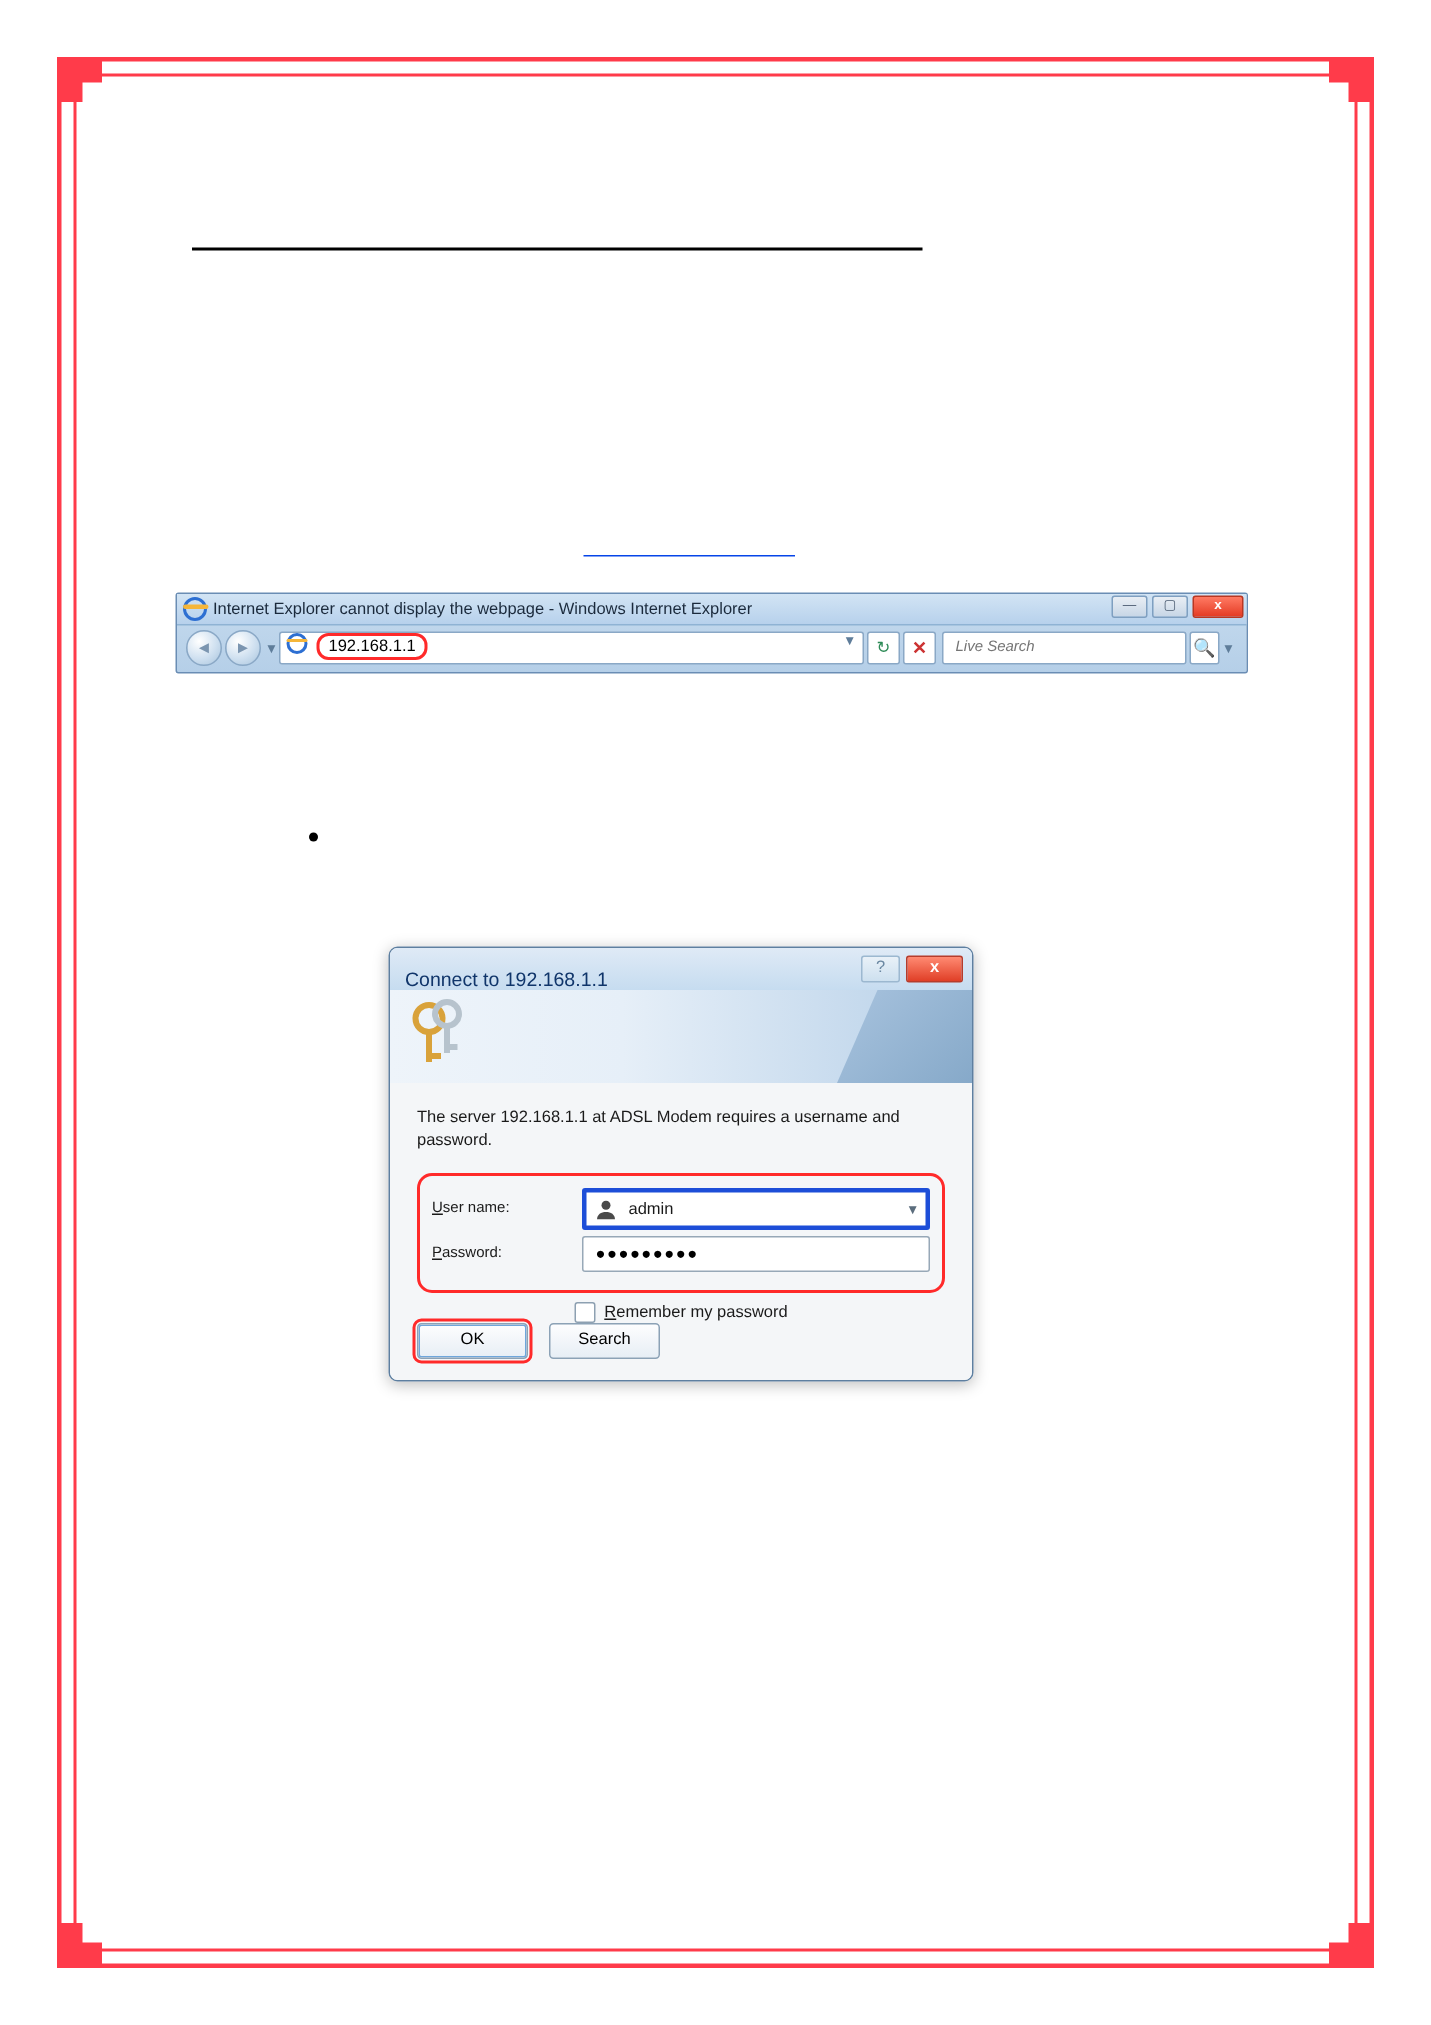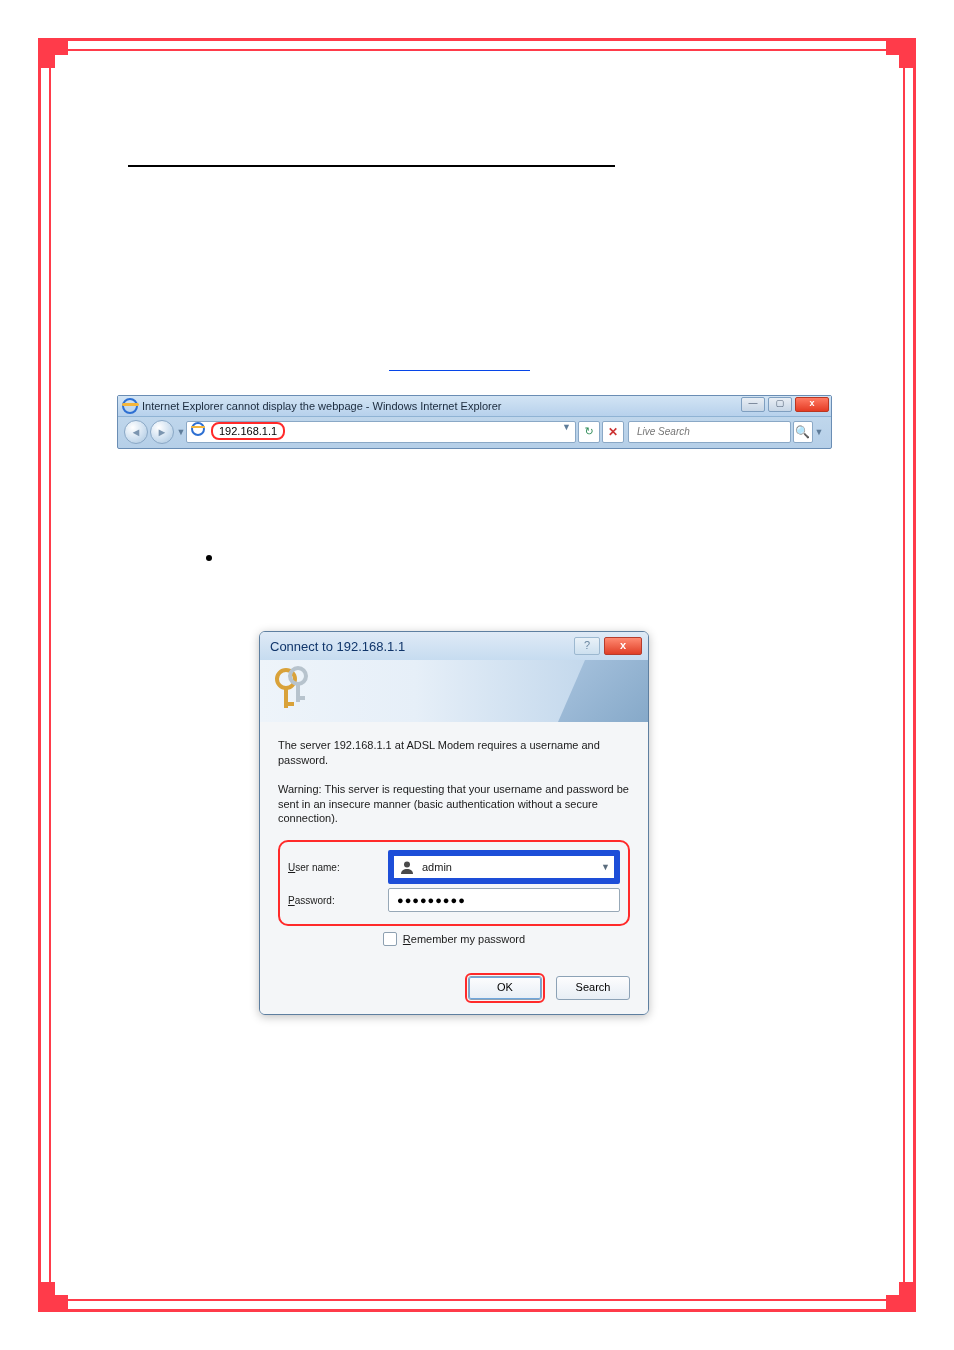--- a/index.html
+++ b/index.html
@@ -59,21 +59,21 @@
   .mag{width:18px;height:20px;border:1px solid #8aa8c6;background:#fff;margin-left:2px;border-radius:2px;
        display:flex;align-items:center;justify-content:center;color:#3a6fa8;font-size:12px}
   .mag-dd{width:12px;text-align:center;color:#5f7d9a;font-size:9px}
 
   .bullet{position:absolute;left:206px;top:555px;width:6px;height:6px;background:#000;border-radius:50%}
 
   
   .dlg{position:absolute;left:259px;top:631px;width:388px;border:1px solid #5e7fa0;border-radius:6px;
        box-shadow:0 0 0 1px rgba(255,255,255,.5) inset, 0 2px 10px rgba(0,0,0,.25);
        background:linear-gradient(#e8f1f9,#d4e4f2);overflow:hidden}
-  .dlg-title{height:28px;display:flex;align-items:center;padding:0 10px;
+  .dlg-title{height:28px;display:flex;align-items:flex-end;padding:0 10px;
              background:linear-gradient(#dfeaf6,#c6dcf0);color:#10356a;font-size:13px}
   .dlg-wbtns{position:absolute;right:6px;top:5px;display:flex;gap:4px}
   .dlg-help{width:24px;height:16px;border-radius:2px;border:1px solid #9cb8d0;
             background:linear-gradient(#e9f1f8,#cde0ef);color:#6b88a2;font-size:11px;text-align:center;line-height:14px}
   .dlg-close{width:36px;height:16px;border-radius:2px;border:1px solid #b63c2c;
              background:linear-gradient(#ff8a72,#e03f27);color:#fff;font-weight:bold;font-size:11px;text-align:center;line-height:14px}
 
   .dlg-banner{height:62px;background:linear-gradient(90deg,#eef4fa 0%, #e6eff8 40%, #b7d0e8 100%);
               position:relative;overflow:hidden}
   .keys{position:absolute;left:12px;top:6px;width:44px;height:50px}
@@ -82,32 +82,32 @@
               clip-path:polygon(30% 0,100% 0,100% 100%,0 100%)}
 
   .dlg-body{background:#f4f6f8;padding:16px 18px 14px}
   .dlg-text{font-size:11px;color:#1a1a1a;line-height:1.35}
   .dlg-text p{margin:0 0 14px}
 
   .cred{border:2px solid #ff2a2a;border-radius:10px;padding:4px 8px 8px;margin-top:2px}
   .row{display:flex;align-items:center;margin:4px 0}
   .lbl{width:100px;font-size:10px;color:#1a1a1a}
   .lbl u{text-decoration:underline}
-  .combo{flex:1;height:22px;background:#fff;border:6px solid #1d4ed8;border-radius:2px;
+  .combo{flex:1;height:22px;background:#fff;border:3px solid #1d4ed8;border-radius:2px;
          display:flex;align-items:center;padding:0 6px;position:relative}
   .user-icon{width:14px;height:14px;margin-right:8px}
   .combo-val{font-size:11px;color:#1a1a1a}
   .combo-dd{position:absolute;right:4px;color:#5b6d7d;font-size:9px}
   .txt{flex:1;height:22px;background:#fff;border:1px solid #97a8b7;border-radius:2px;
        padding:0 8px;font-size:11px;letter-spacing:1px;color:#000;line-height:22px}
 
   .remember{display:flex;align-items:center;justify-content:center;margin-top:6px;font-size:11px;color:#1a1a1a}
   .cb{width:12px;height:12px;border:1px solid #8da0b1;background:#fff;margin-right:6px;border-radius:2px}
 
-  .dlg-btns{display:flex;justify-content:flex-end;gap:14px;margin-top:30px}
+  .dlg-btns{display:flex;gap:14px;}
   .btn{min-width:72px;height:22px;border:1px solid #8ca2b6;border-radius:3px;
        background:linear-gradient(#fdfdfe,#e7eef5);font-size:11px;color:#000;text-align:center;line-height:20px}
   .btn-ok{outline:2px solid #ff2a2a;outline-offset:1px;box-shadow:0 0 0 1px #6fa6db inset}
 </style>
 </head>
 <body>
 
 <div class="page">
   <div class="frame-outer"></div>
   <div class="frame-mid"></div>
@@ -182,21 +182,20 @@
         <rect x="12" y="36" width="10" height="4" fill="#d9a23a"></rect>
         <circle cx="26" cy="10" r="8" fill="none" stroke="#b7c3cd" stroke-width="4"></circle>
         <rect x="24" y="16" width="4" height="20" fill="#b7c3cd"></rect>
         <rect x="24" y="30" width="9" height="4" fill="#b7c3cd"></rect>
       </svg>
       <div class="banner-art"></div>
     </div>
     <div class="dlg-body">
       <div class="dlg-text">
         <p>The server 192.168.1.1 at ADSL Modem requires a username and password.</p>
-        <p>Warning: This server is requesting that your username and password be sent in an insecure manner (basic authentication without a secure connection).</p>
       </div>
 
       <div class="cred">
         <div class="row">
           <div class="lbl"><u>U</u><span>ser name:</span></div>
           <div class="combo">
             <svg class="user-icon" viewBox="0 0 14 14">
               <circle cx="7" cy="4.5" r="3" fill="#4a4a4a"></circle>
               <path d="M1 14c0-3.4 2.7-5 6-5s6 1.6 6 5" fill="#4a4a4a"></path>
             </svg>

